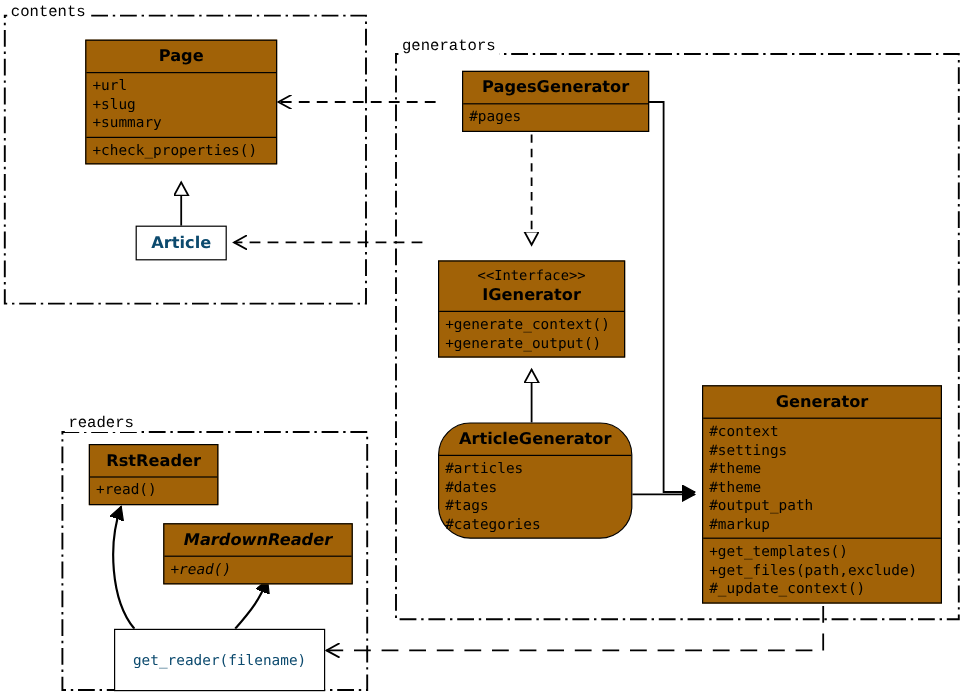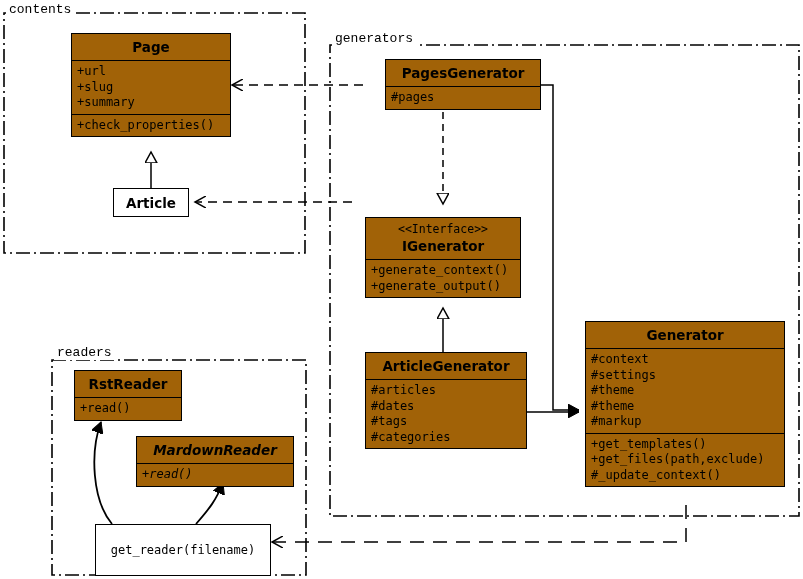--- a/index.html
+++ b/index.html
@@ -73,21 +73,21 @@
     border: 1.5px solid #000;
     background: #ffffff;
     box-sizing: border-box;
     display: flex;
     align-items: center;
     justify-content: center;
   }
   .plain-box .label {
     font-family: "DejaVu Sans Mono", monospace;
     font-size: 12px;
-    color: #000000;
+    color: #0c4a6e;
     white-space: nowrap;
   }
   .plain-box.bold .label {
     font-family: "DejaVu Sans", sans-serif;
     font-size: 13.5px;
     font-weight: bold;
   }
 </style>
 </head>
 <body>
@@ -166,37 +166,38 @@
 
   <div class="umlbox" style="left:365px; top:217px; width:156px;">
     <div class="stereo">&lt;&lt;Interface&gt;&gt;</div>
     <div class="title" style="padding-top:2px;">IGenerator</div>
     <div class="compartment">
       <div class="member">+generate_context()</div>
       <div class="member">+generate_output()</div>
     </div>
   </div>
 
-  <div class="umlbox" style="left:365px; top:352px; width:162px;">
+  <div class="umlbox" style="left:365px; top:352px; width:162px;border-radius:27px;">
     <div class="title">ArticleGenerator</div>
     <div class="compartment">
       <div class="member">#articles</div>
       <div class="member">#dates</div>
       <div class="member">#tags</div>
       <div class="member">#categories</div>
     </div>
   </div>
 
   <div class="umlbox" style="left:585px; top:321px; width:200px;">
     <div class="title">Generator</div>
     <div class="compartment">
       <div class="member">#context</div>
       <div class="member">#settings</div>
       <div class="member">#theme</div>
       <div class="member">#theme</div>
+      <div class="member">#output_path</div>
       <div class="member">#markup</div>
     </div>
     <div class="compartment">
       <div class="member">+get_templates()</div>
       <div class="member">+get_files(path,exclude)</div>
       <div class="member">#_update_context()</div>
     </div>
   </div>
 
   <div class="umlbox" style="left:74px; top:370px; width:108px;">

